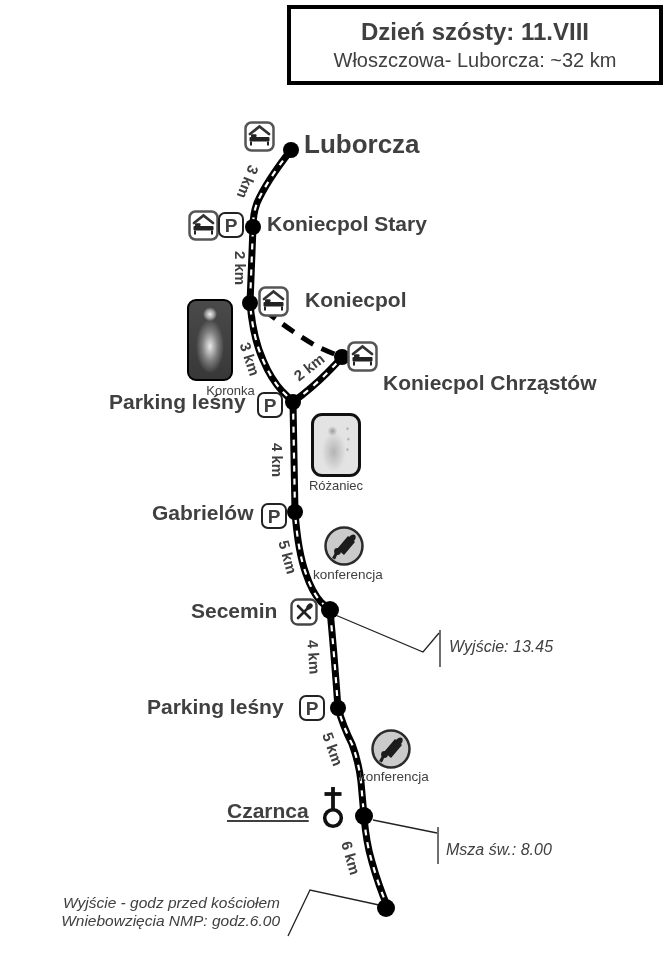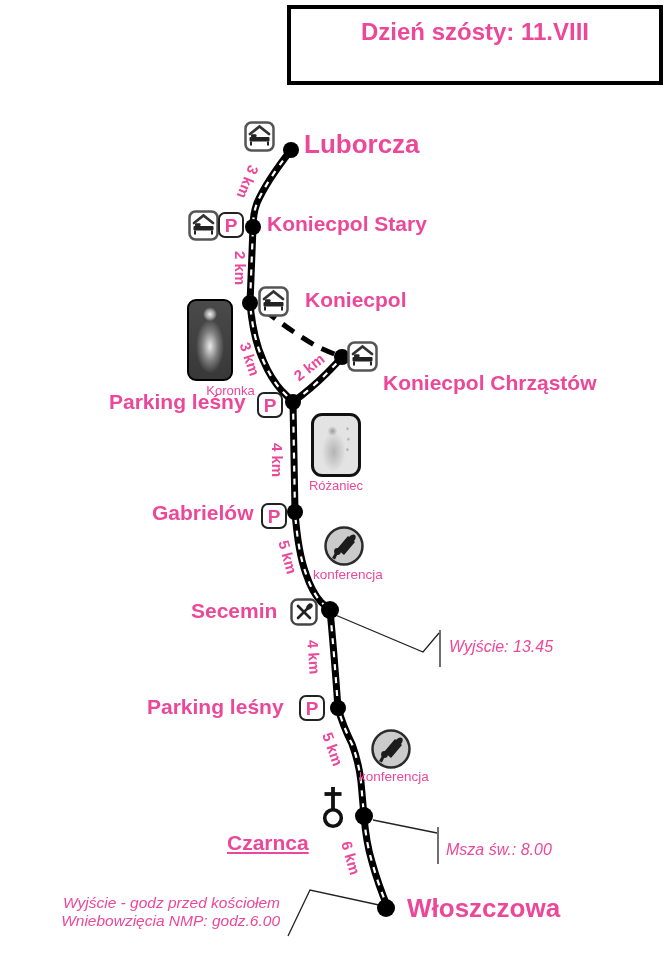--- a/index.html
+++ b/index.html
@@ -1,18 +1,18 @@
 <!DOCTYPE html>
 <html><head>
 <meta charset="utf-8">
 <style>
   html,body{margin:0;padding:0;background:#fff;}
   #canvas{
     position:relative;width:670px;height:974px;background:#fff;
-    font-family:"Liberation Sans", sans-serif;color:#ec4899;overflow:hidden;
+    font-family:"Liberation Sans", sans-serif;color:#404040;overflow:hidden;
   }
   .abs{position:absolute;}
   
   .title-box{
     left:287px;top:5px;width:376px;height:80px;border:4px solid #000;
     background:#fff;box-sizing:border-box;text-align:center;
   }
   .title-line1{margin-top:9px;font-weight:bold;font-size:24px;}
   .title-line2{margin-top:3px;font-size:20px;}
   
@@ -85,20 +85,21 @@
       <circle cx="295" cy="512" r="8"></circle>
       <circle cx="330" cy="610" r="9"></circle>
       <circle cx="338" cy="708" r="8"></circle>
       <circle cx="364" cy="816" r="9"></circle>
       <circle cx="386" cy="908" r="9"></circle>
     </g>
   </svg>
 
   <div class="abs title-box">
     <div class="title-line1">Dzień szósty: 11.VIII</div>
+    <div class="title-line2">Włoszczowa- Luborcza: ~32 km</div>
   </div>
 
   <div class="abs" style="left:244px;top:121px;">
     <svg width="31" height="31" viewBox="0 0 31 31">
       <rect x="1.5" y="1.5" width="28" height="28" rx="6" fill="#fff" stroke="#555" stroke-width="2.5"></rect>
       <path d="M6 13 L15.5 5.5 L25 13" fill="none" stroke="#333" stroke-width="2.8" stroke-linecap="round"></path>
       <rect x="5.5" y="16" width="20" height="4.5" rx="1" fill="#222"></rect>
       <rect x="7" y="13.2" width="5.5" height="3" rx="1" fill="#222"></rect>
       <line x1="7" y1="20.5" x2="7" y2="24.5" stroke="#222" stroke-width="2"></line>
       <line x1="24" y1="20.5" x2="24" y2="24.5" stroke="#222" stroke-width="2"></line>
@@ -190,22 +191,21 @@
   <div class="abs poi-caption" style="left:336px;top:479px;transform:translateX(-50%);">Różaniec</div>
 
   <div class="abs stop big" style="left:304px;top:131px;">Luborcza</div>
   <div class="abs stop" style="left:267px;top:213px;">Koniecpol Stary</div>
   <div class="abs stop" style="left:297px;top:289px;margin-left:8px;">Koniecpol</div>
   <div class="abs stop" style="left:383px;top:344px;margin-top:28px;">Koniecpol Chrząstów</div>
   <div class="abs stop" style="left:109px;top:391px;">Parking leśny</div>
   <div class="abs stop" style="left:152px;top:502px;">Gabrielów</div>
   <div class="abs stop" style="left:191px;top:600px;">Secemin</div>
   <div class="abs stop" style="left:147px;top:696px;">Parking leśny</div>
-  <div class="abs stop underline" style="left:227px;top:832px;text-decoration:underline;">Czarnca</div>
-  <div class="abs stop big" style="left:407px;top:895px;">Włoszczowa</div>
+  <div class="abs stop underline" style="left:227px;top:800px;text-decoration:underline;">Czarnca</div>
 
   <div class="abs km" style="left:248px;top:182px;transform:translate(-50%,-50%) rotate(112deg);">3 km</div>
   <div class="abs km" style="left:240px;top:268px;transform:translate(-50%,-50%) rotate(90deg);">2 km</div>
   <div class="abs km" style="left:250px;top:359px;transform:translate(-50%,-50%) rotate(72deg);">3 km</div>
   <div class="abs km" style="left:309px;top:367px;transform:translate(-50%,-50%) rotate(-38deg);">2 km</div>
   <div class="abs km" style="left:277px;top:460px;transform:translate(-50%,-50%) rotate(90deg);">4 km</div>
   <div class="abs km" style="left:288px;top:557px;transform:translate(-50%,-50%) rotate(75deg);">5 km</div>
   <div class="abs km" style="left:314px;top:657px;transform:translate(-50%,-50%) rotate(86deg);">4 km</div>
   <div class="abs km" style="left:333px;top:749px;transform:translate(-50%,-50%) rotate(70deg);">5 km</div>
   <div class="abs km" style="left:351px;top:858px;transform:translate(-50%,-50%) rotate(74deg);">6 km</div>

